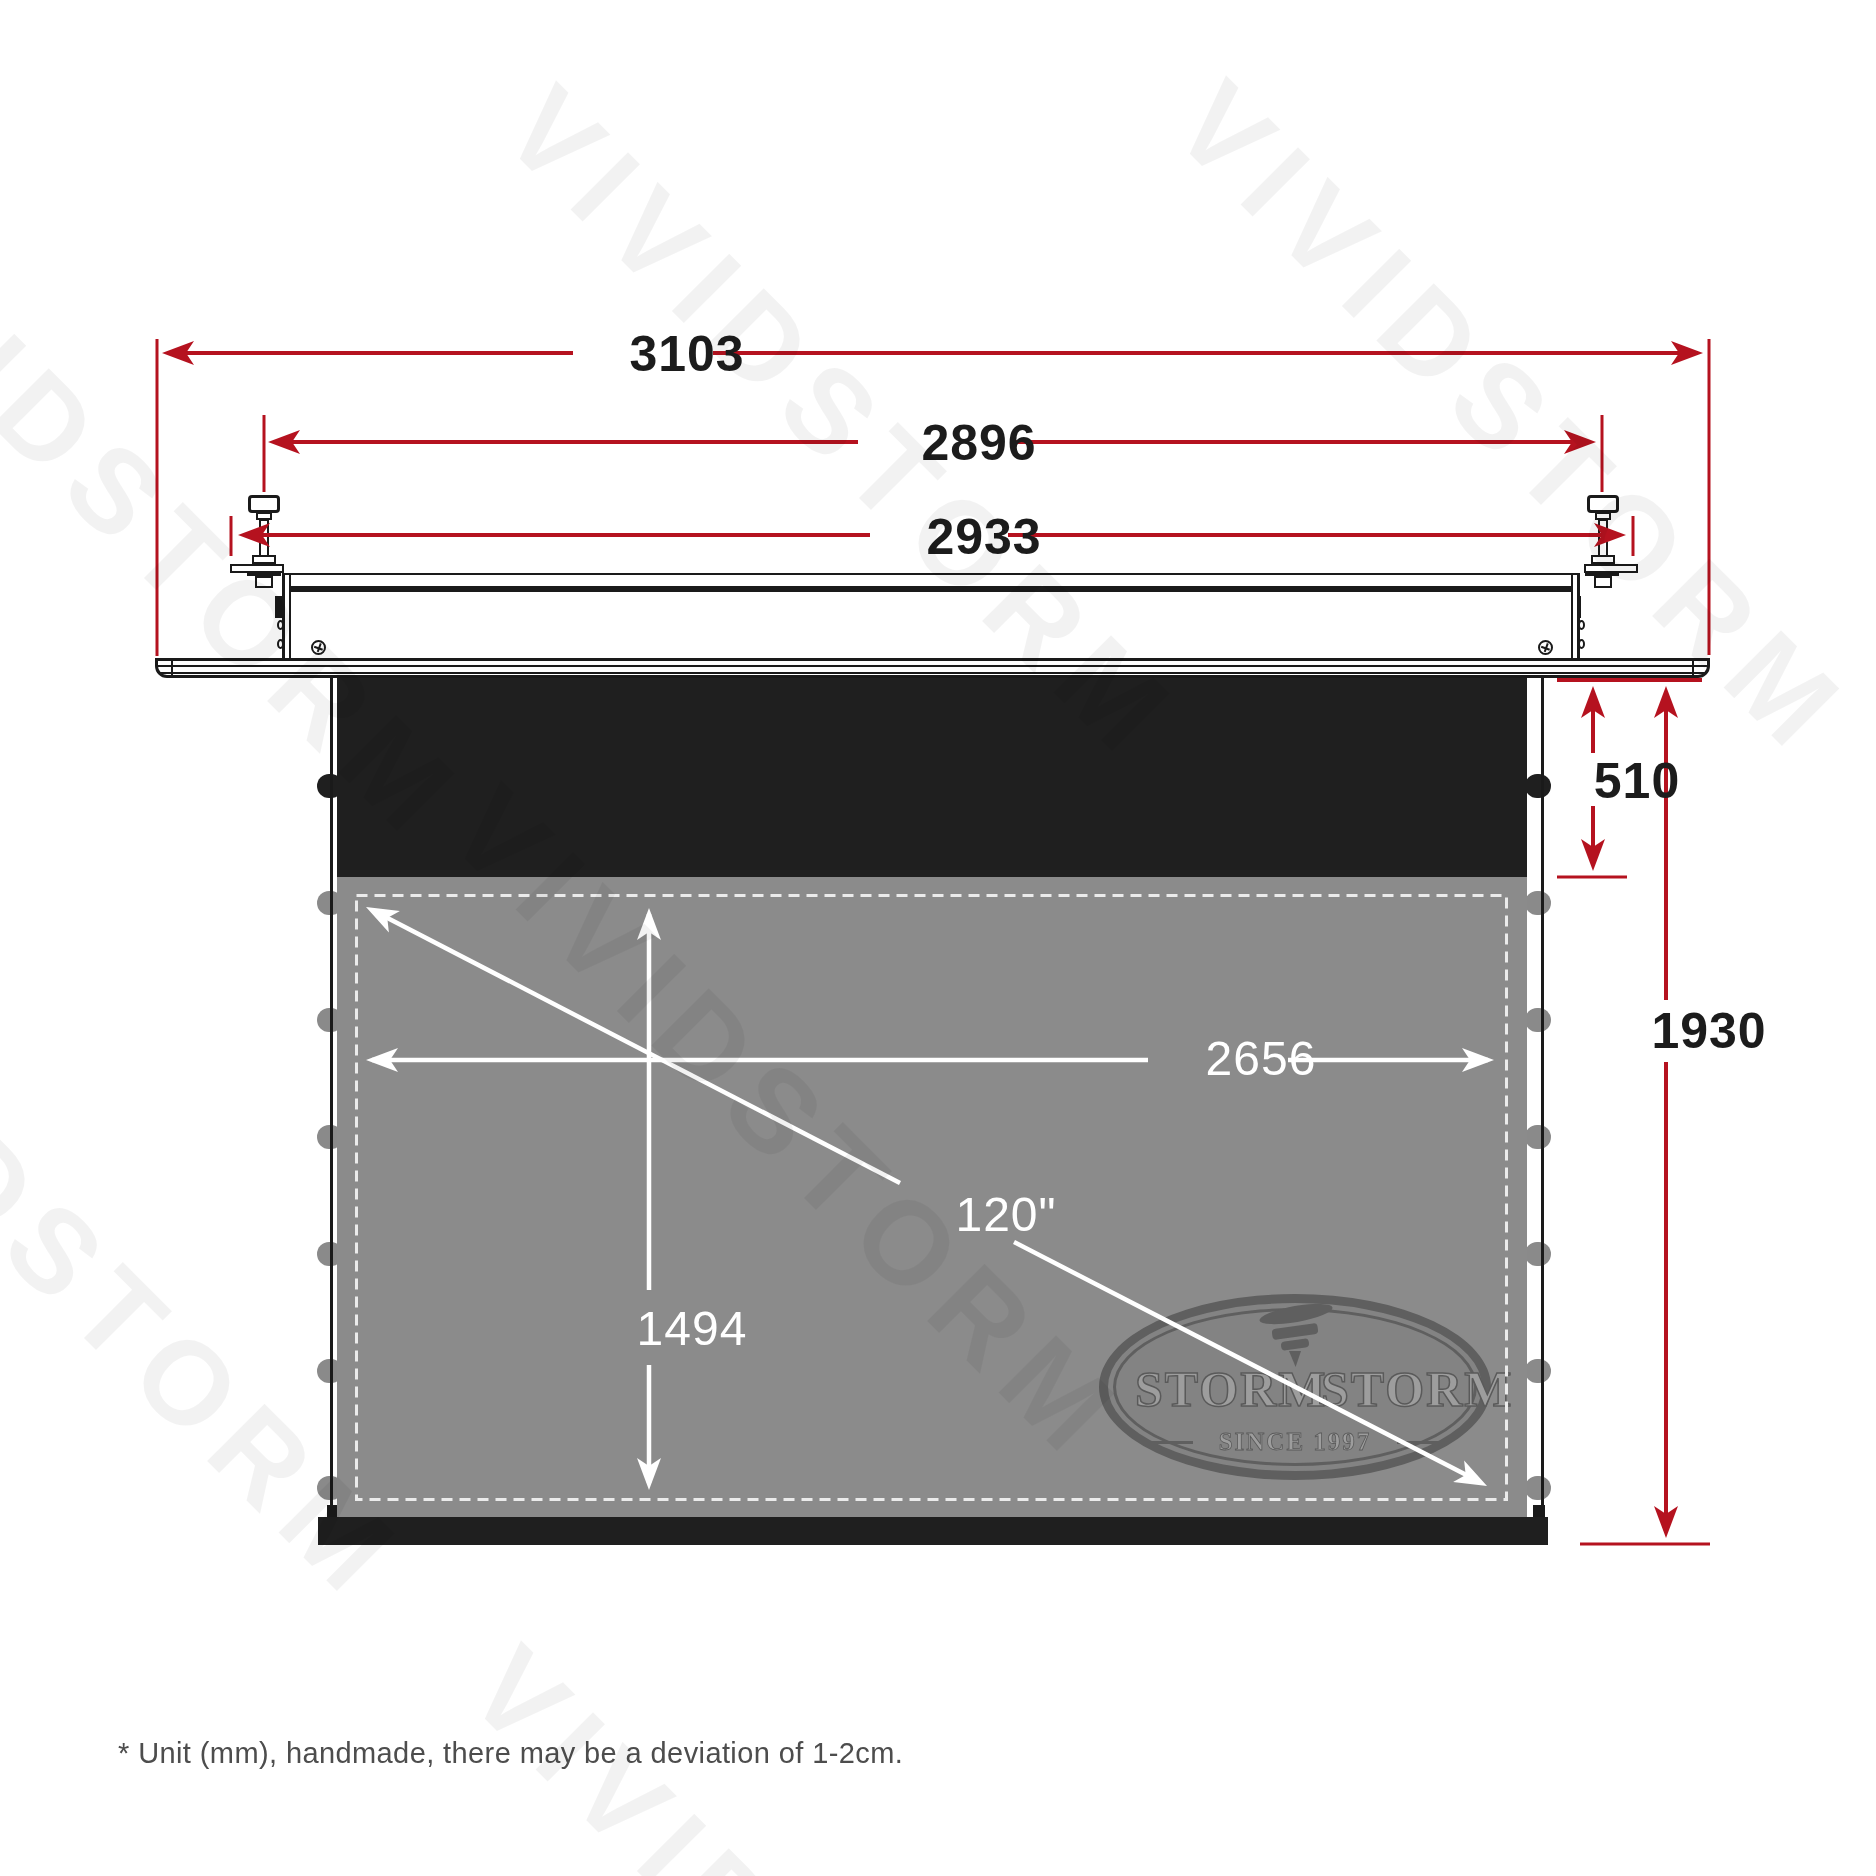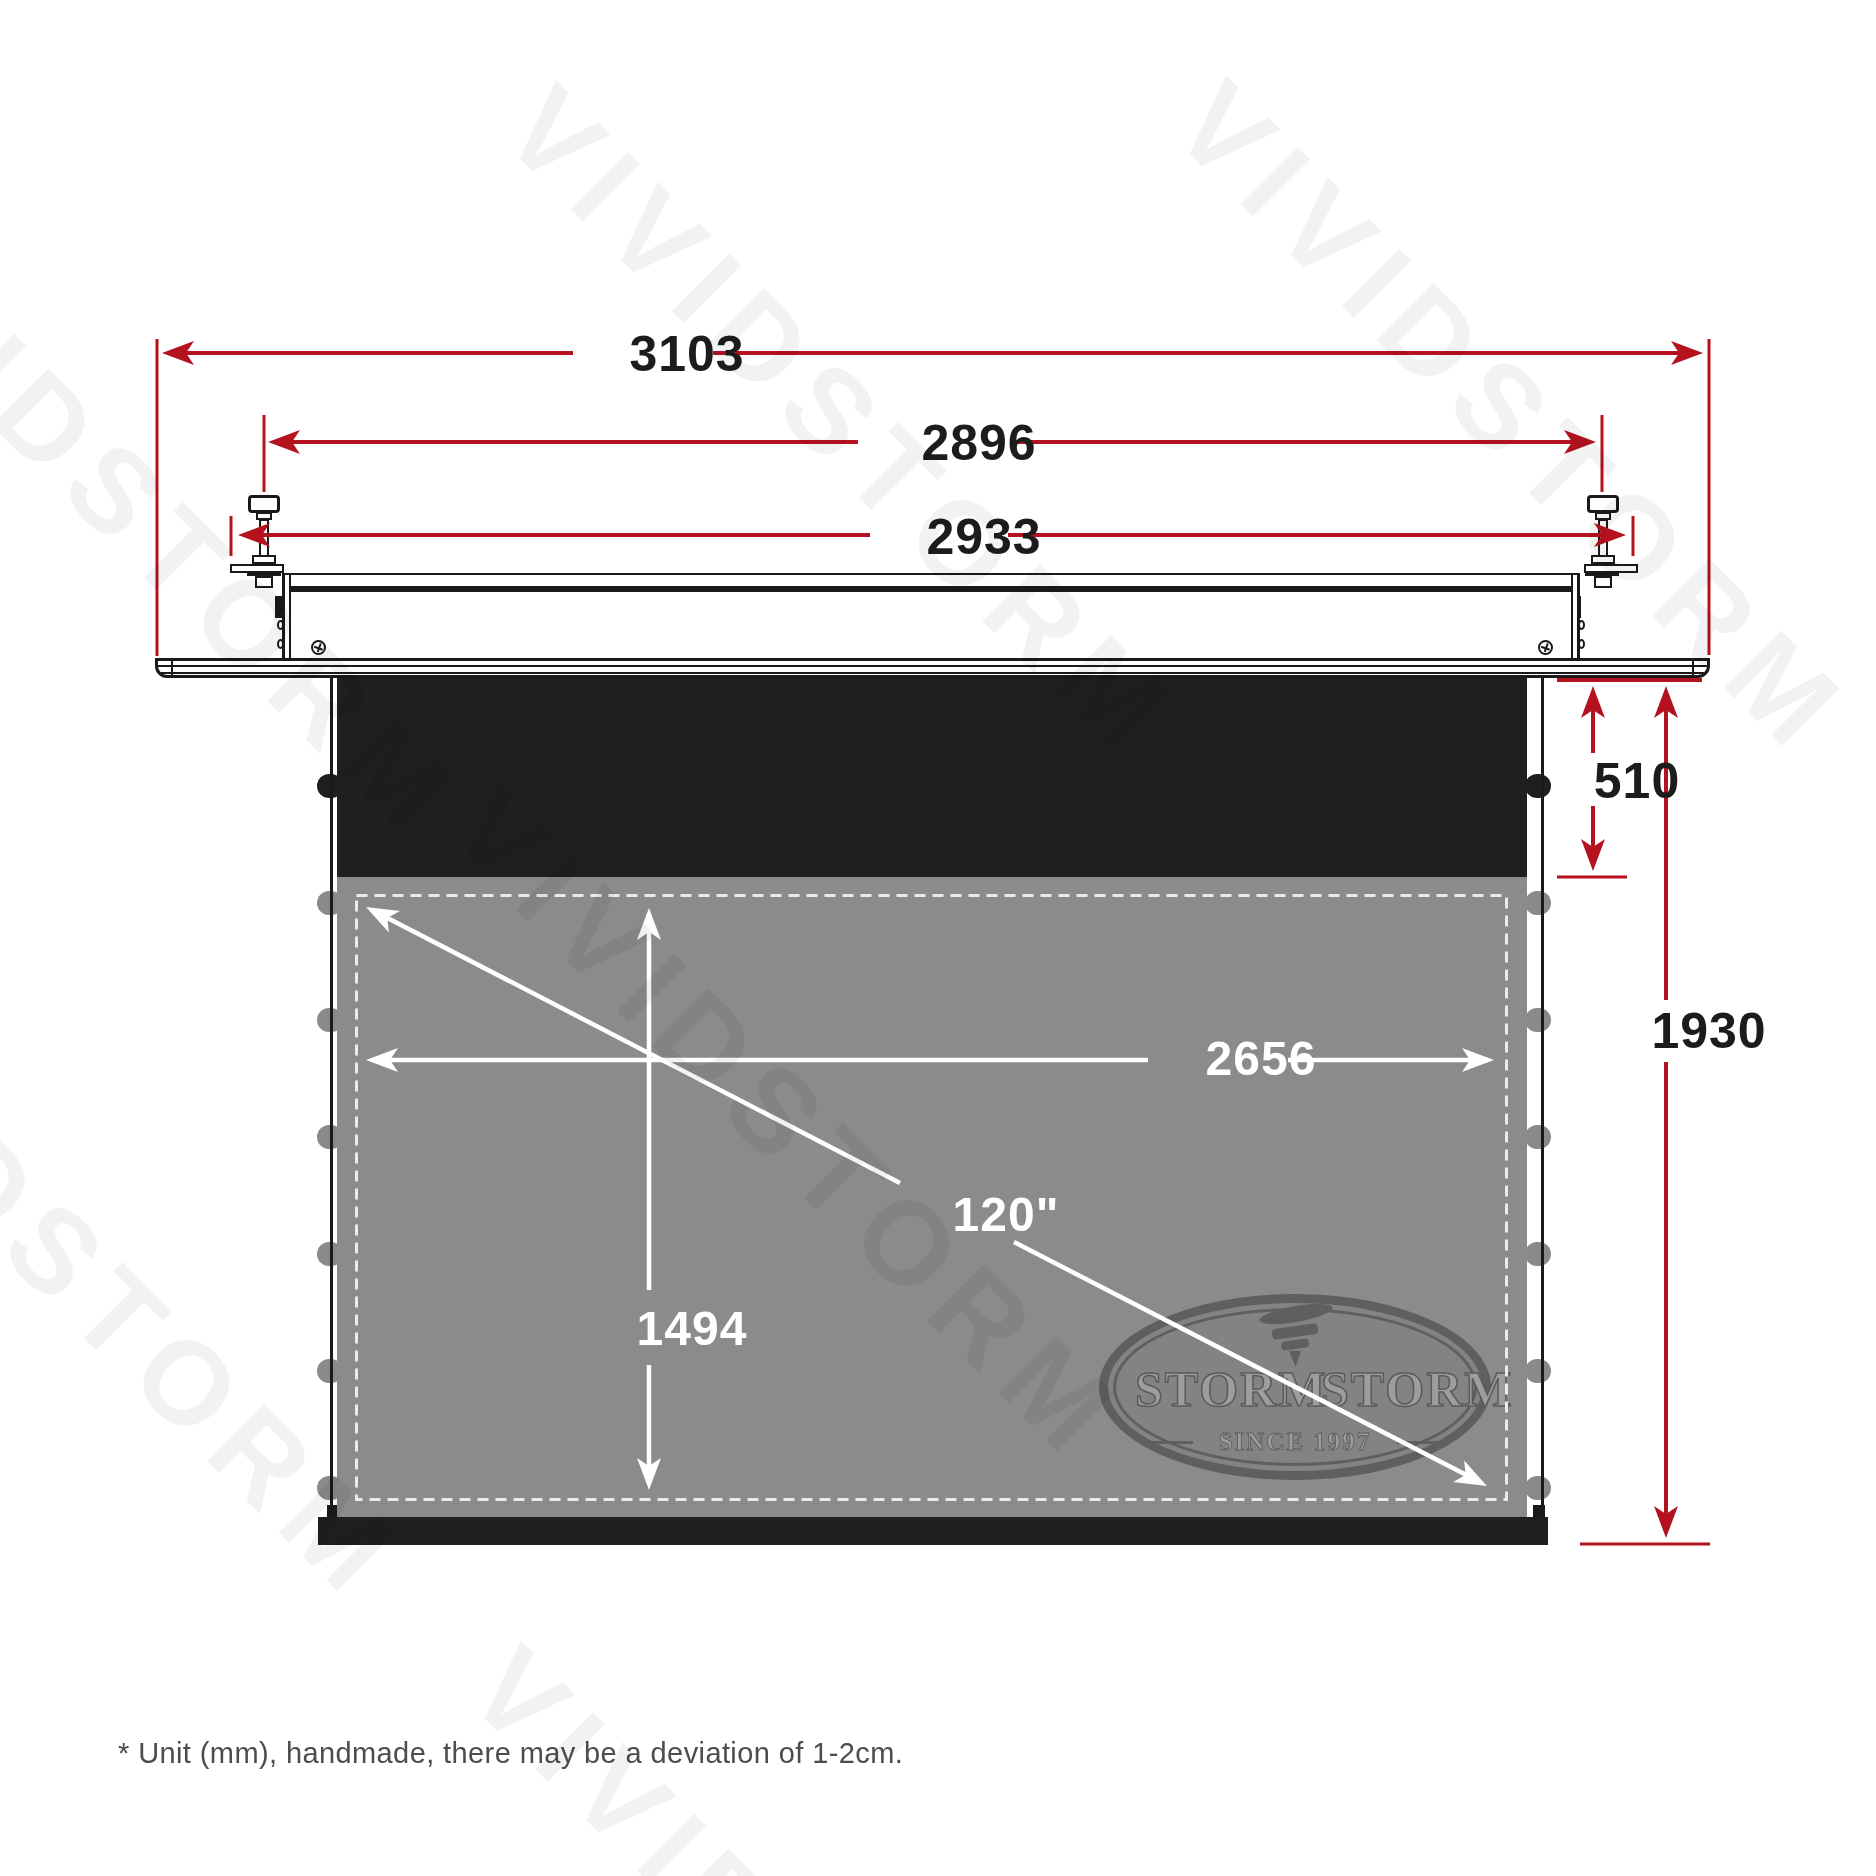--- a/index.html
+++ b/index.html
@@ -49,21 +49,21 @@
   .logo .brand{position:absolute;top:66px;height:60px;font-family:"Liberation Serif",serif;font-weight:700;
                font-size:50px;color:#9d9d9d;-webkit-text-stroke:1.5px #5a5a5a;letter-spacing:2px;}
   .logo .tagline{position:absolute;top:134px;left:0;width:100%;text-align:center;font-family:"Liberation Serif",serif;
                  font-weight:700;font-size:25px;color:#9d9d9d;-webkit-text-stroke:0.8px #5a5a5a;letter-spacing:2px;}
   .tagdash{position:absolute;top:147px;width:42px;height:3px;background:#5f5f5f;}
   .torn{position:absolute;background:#5f5f5f;}
 
   
   .dim{position:absolute;transform:translate(-50%,-50%);font-weight:700;font-size:50px;color:#1c1c1c;
        letter-spacing:1px;z-index:45;white-space:nowrap;margin-left:43px;}
-  .dim.white{color:#ffffff;font-weight:700;font-size:48px;}
+  .dim.white{color:#ffffff;font-weight:400;font-size:48px;}
   .foot{position:absolute;left:118px;font-size:29px;color:#4d4d4d;letter-spacing:0.4px;z-index:45;white-space:pre;}
 
   svg.overlay{position:absolute;left:0;top:0;z-index:30;}
 </style>
 </head>
 <body>
 
 <div id="canvas">
 
   <div class="abs body">

